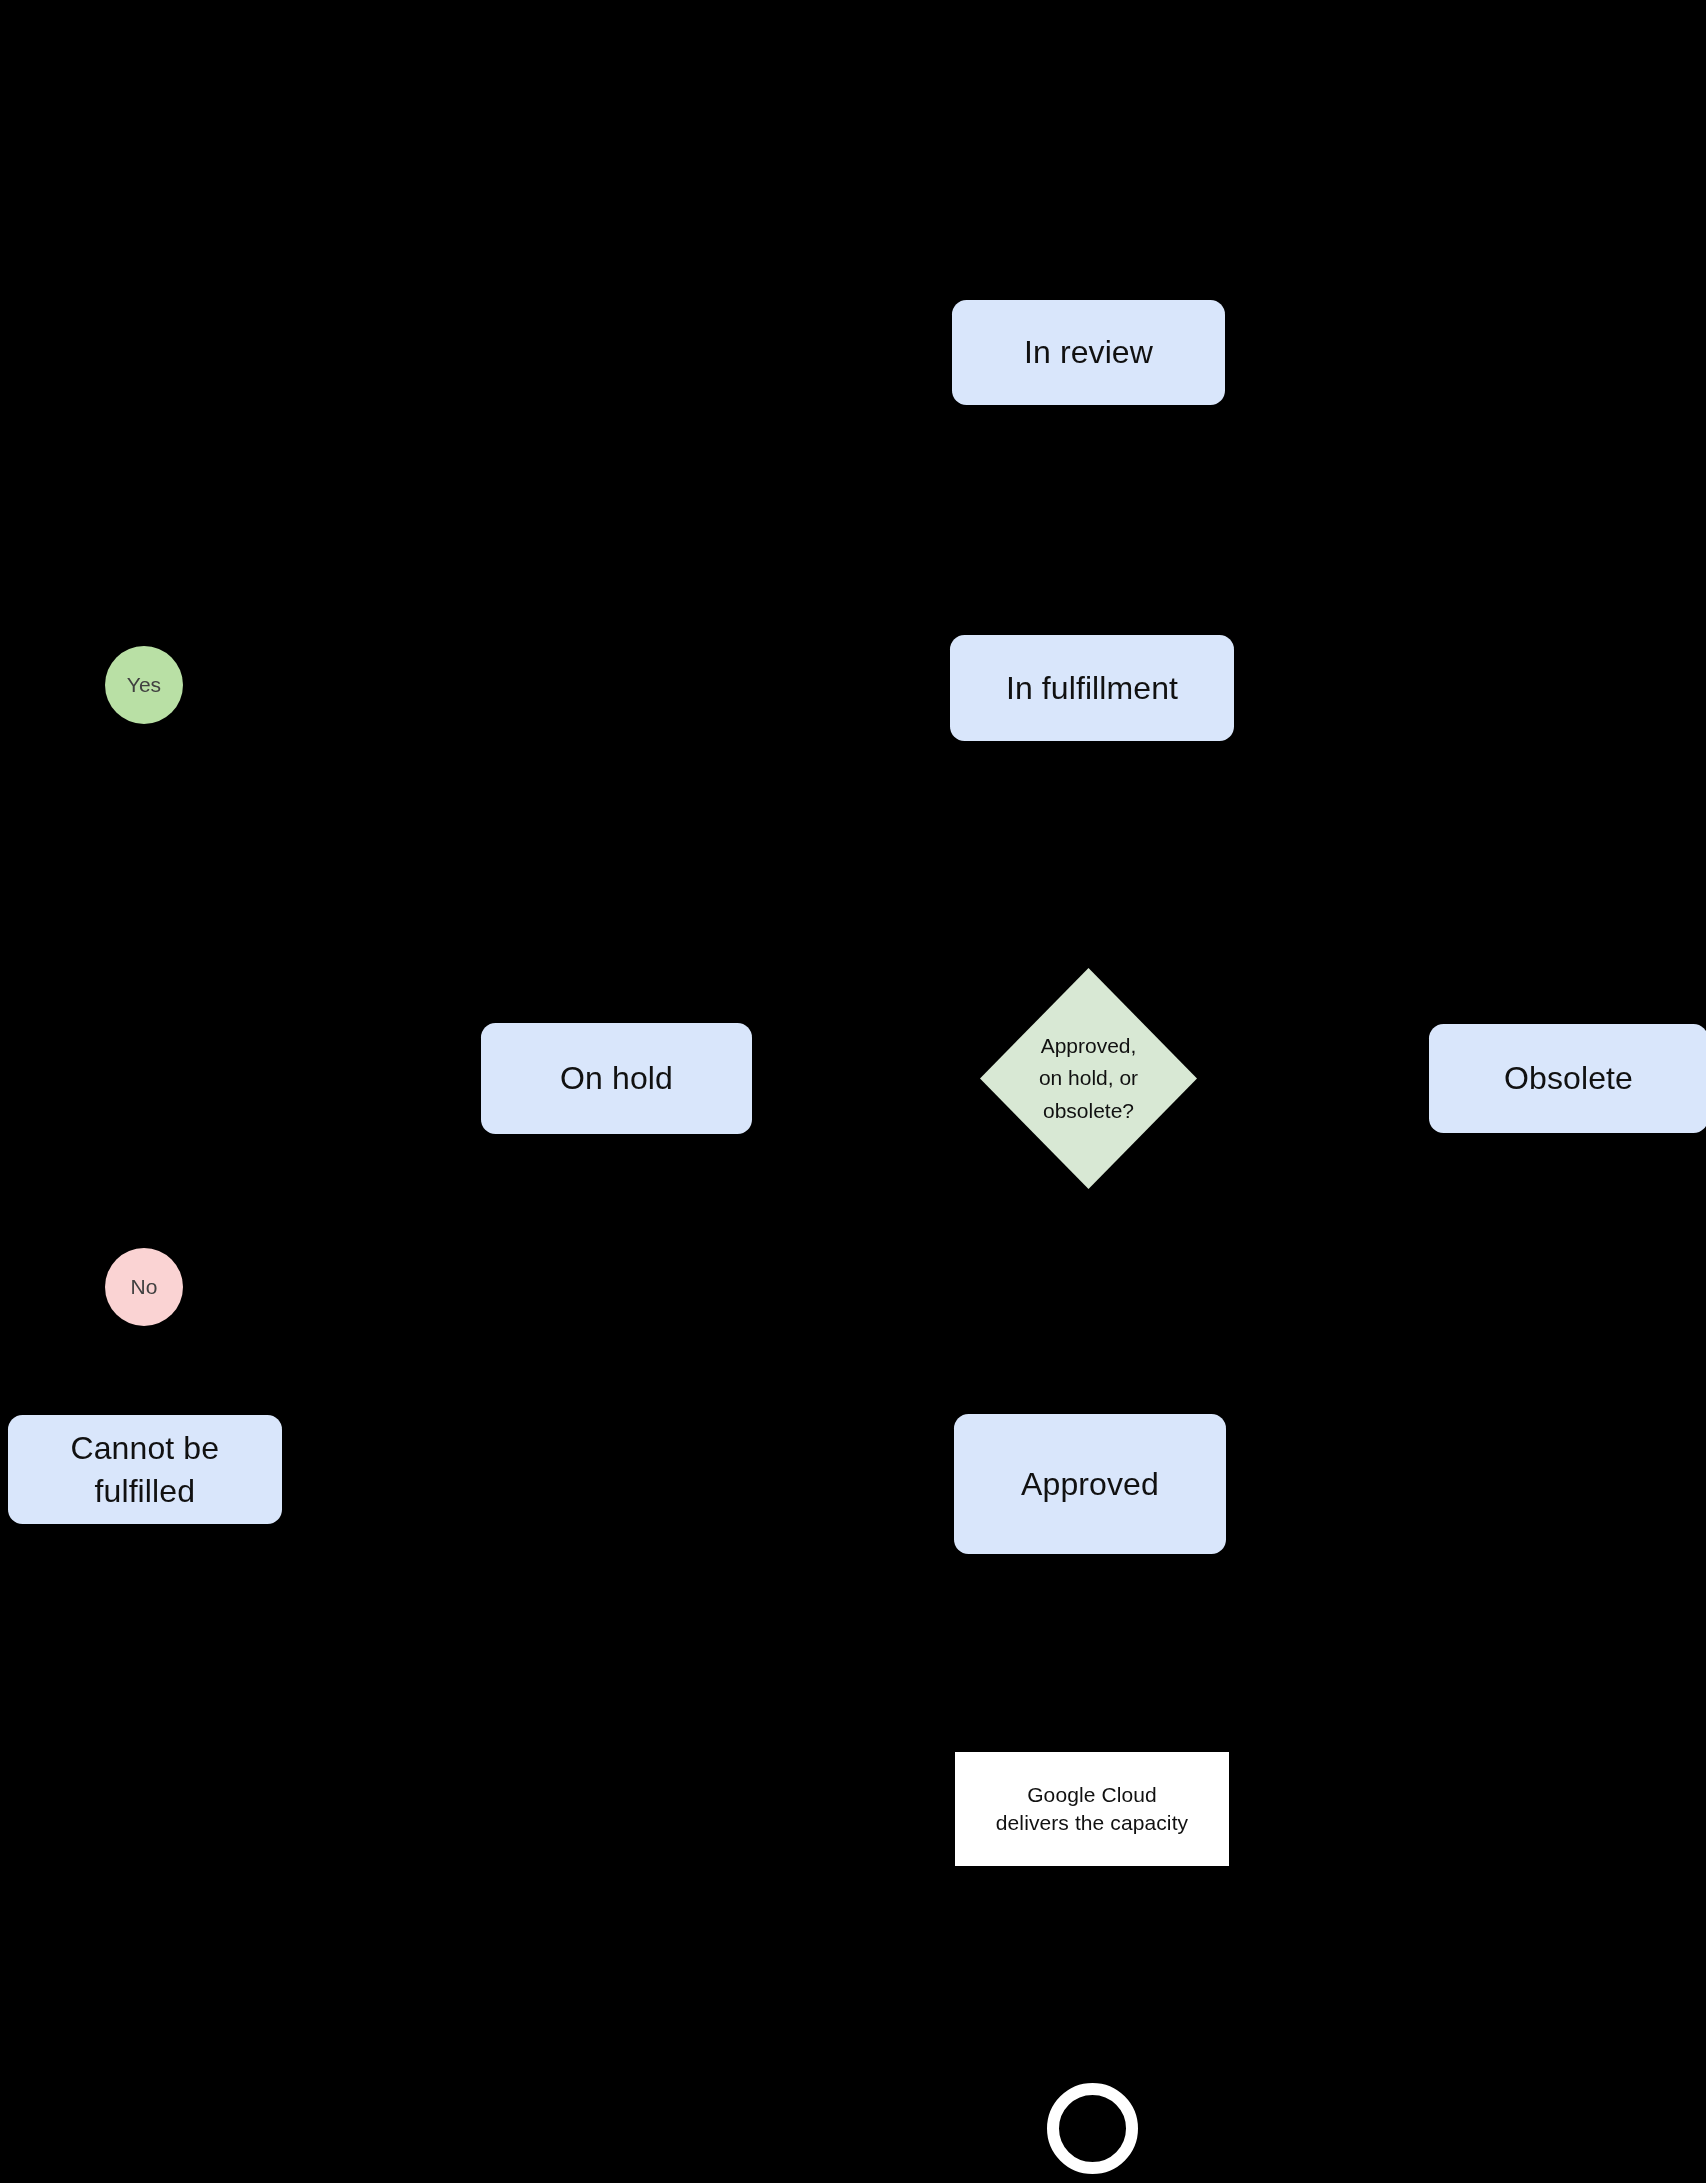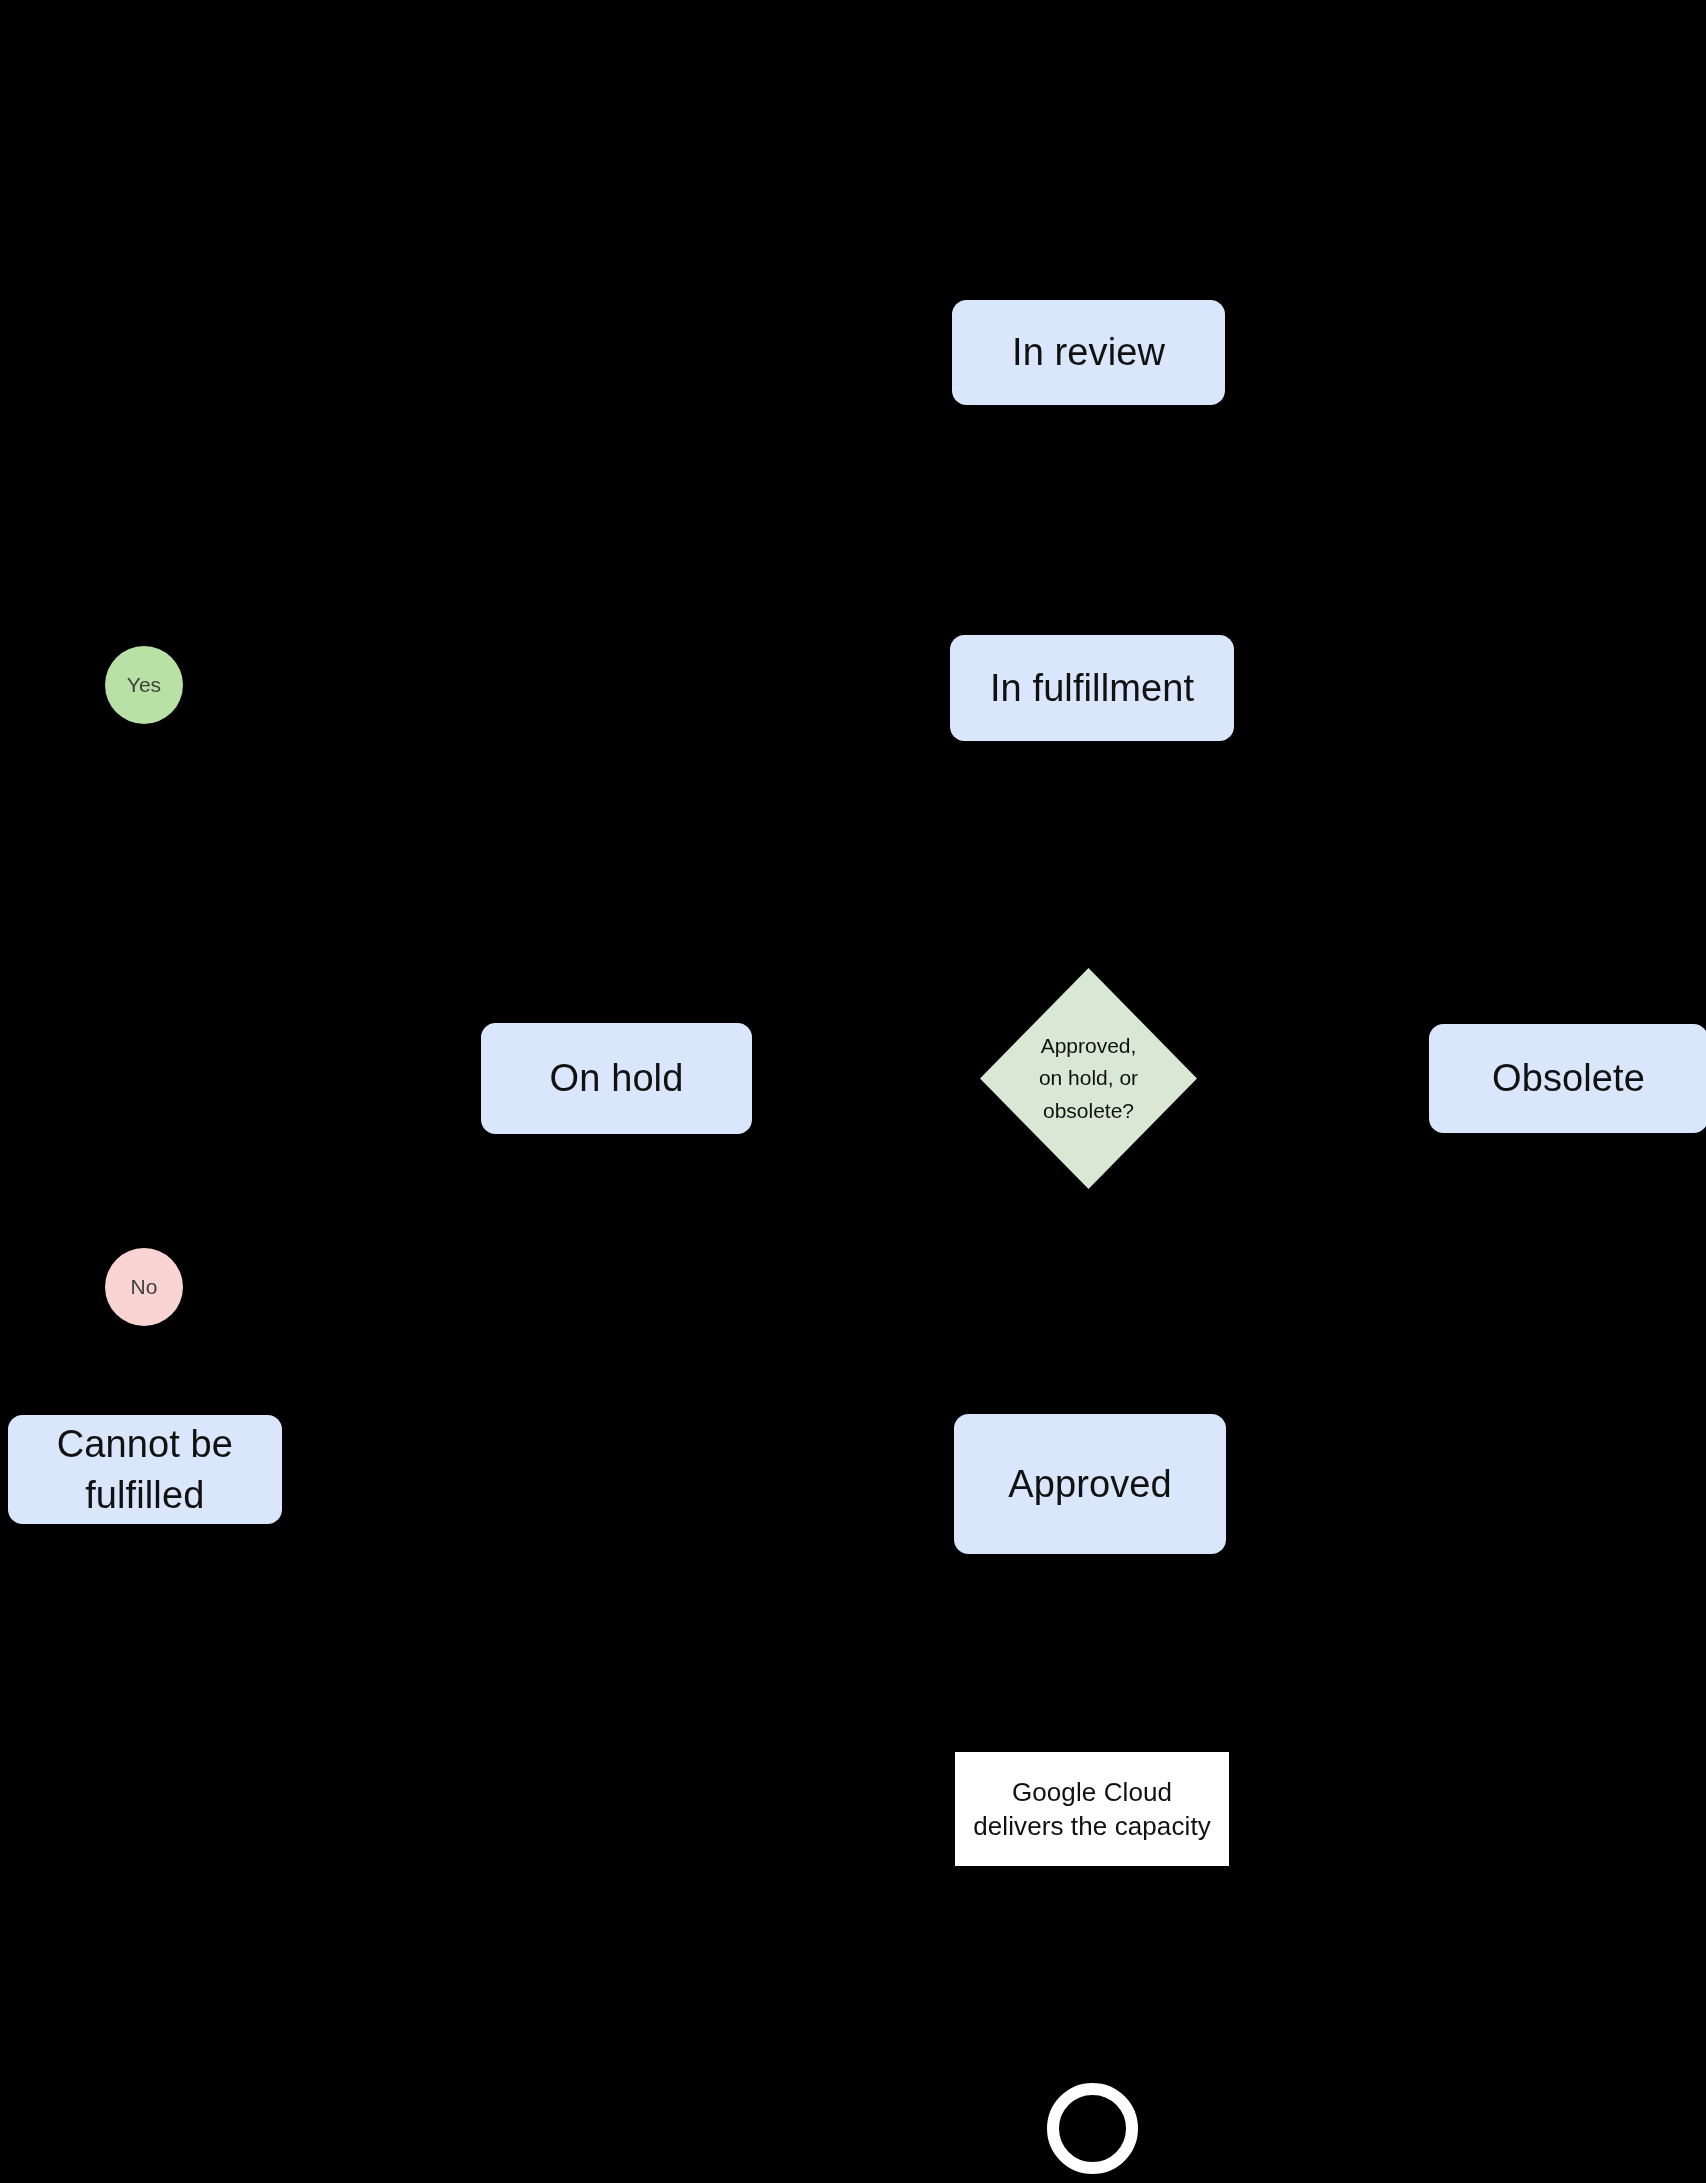--- a/index.html
+++ b/index.html
@@ -26,30 +26,30 @@
     text-align: center;
     color: #111111;
     line-height: 1.32;
     white-space: pre-line;
   }
 
   
   .box {
     background: #d9e6fb;
     border-radius: 14.5px;
-    font-size: 38px;
+    font-size: 32px;
     letter-spacing: 0.1px;
     padding: 0 10px;
   }
 
   
   .plainbox {
     background: #ffffff;
     border-radius: 0;
-    font-size: 26px;
+    font-size: 21px;
     letter-spacing: 0.1px;
     padding: 0 7px;
   }
 
   
   .diamond-wrap {
     position: absolute;
   }
   .diamond-shape {
     position: absolute;

